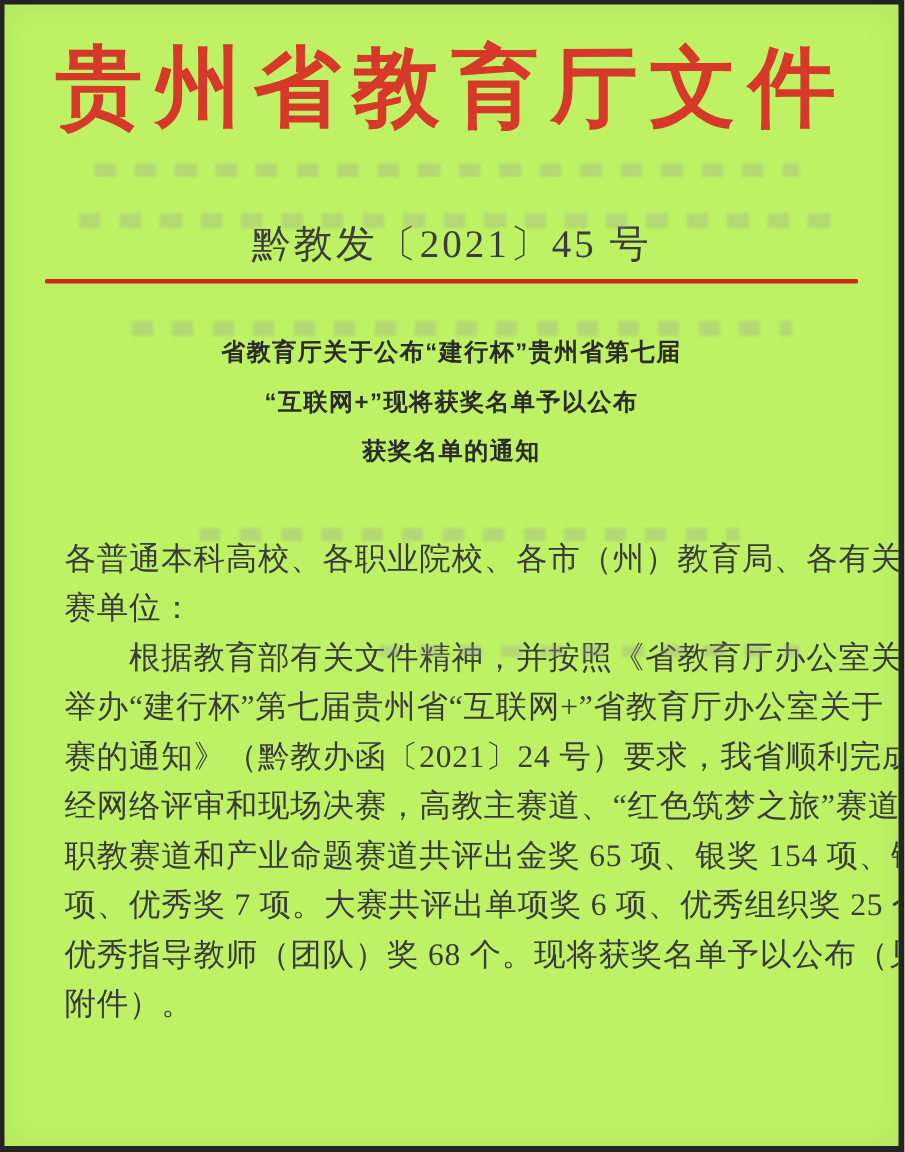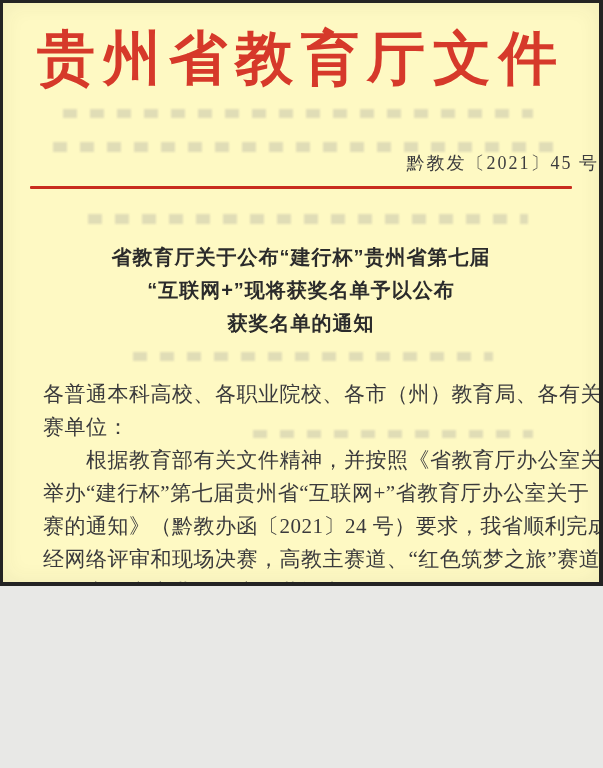--- a/index.html
+++ b/index.html
@@ -4,63 +4,63 @@
 <style>
   html, body {
     margin: 0;
     padding: 0;
     background: #e8e8e6;
     font-family: "Liberation Serif", "DejaVu Serif", serif;
   }
   .page {
     position: relative;
     width: 603px;
-    height: 586px;
+    height: 768px;
     box-sizing: border-box;
     margin: 0;
-    background: #fef9c3;
+    background: #bef264;
     border-style: solid;
     border-color: #232323;
     border-width: 3px 4px 4px 3px;
     overflow: hidden;
     box-shadow: inset 0 0 22px rgba(60,60,55,0.07);
   }
   .letterhead {
     margin-top: 20px;
     text-align: center;
     font-family: "Liberation Serif", "DejaVu Serif", serif;
     font-weight: bold;
     font-size: 58px;
     line-height: 72px;
     letter-spacing: 8px;
     color: var(--letterhead-red, #d6392a);
     white-space: nowrap;
   }
   .doc-number {
     margin-top: 56px;
-    text-align: right;
-    font-size: 18px;
+    text-align: center;
+    font-size: 26px;
     line-height: 24px;
     letter-spacing: 2px;
     color: #3c3c3e;
     font-family: "Liberation Serif", "DejaVu Serif", serif;
   }
   .red-rule {
     margin: 11px auto 0 auto;
     width: 542px;
     height: 3px;
     background: var(--rule-red, #c92d1e);
     border-radius: 1px;
   }
   .doc-title {
-    margin-top: 52px;
+    margin-top: 30px;
     text-align: center;
     font-family: "Liberation Sans", "DejaVu Sans", sans-serif;
     font-weight: 700;
-    font-size: 20px;
+    font-size: 16px;
     line-height: 33px;
     color: var(--title-ink, #2b2b2b);
     letter-spacing: 1px;
   }
   .body-text {
     margin: 38px 34px 0 40px;
     font-family: "Liberation Serif", "DejaVu Serif", serif;
     font-size: 21px;
     line-height: 33px;
     color: var(--body-ink, #3a3a3c);

